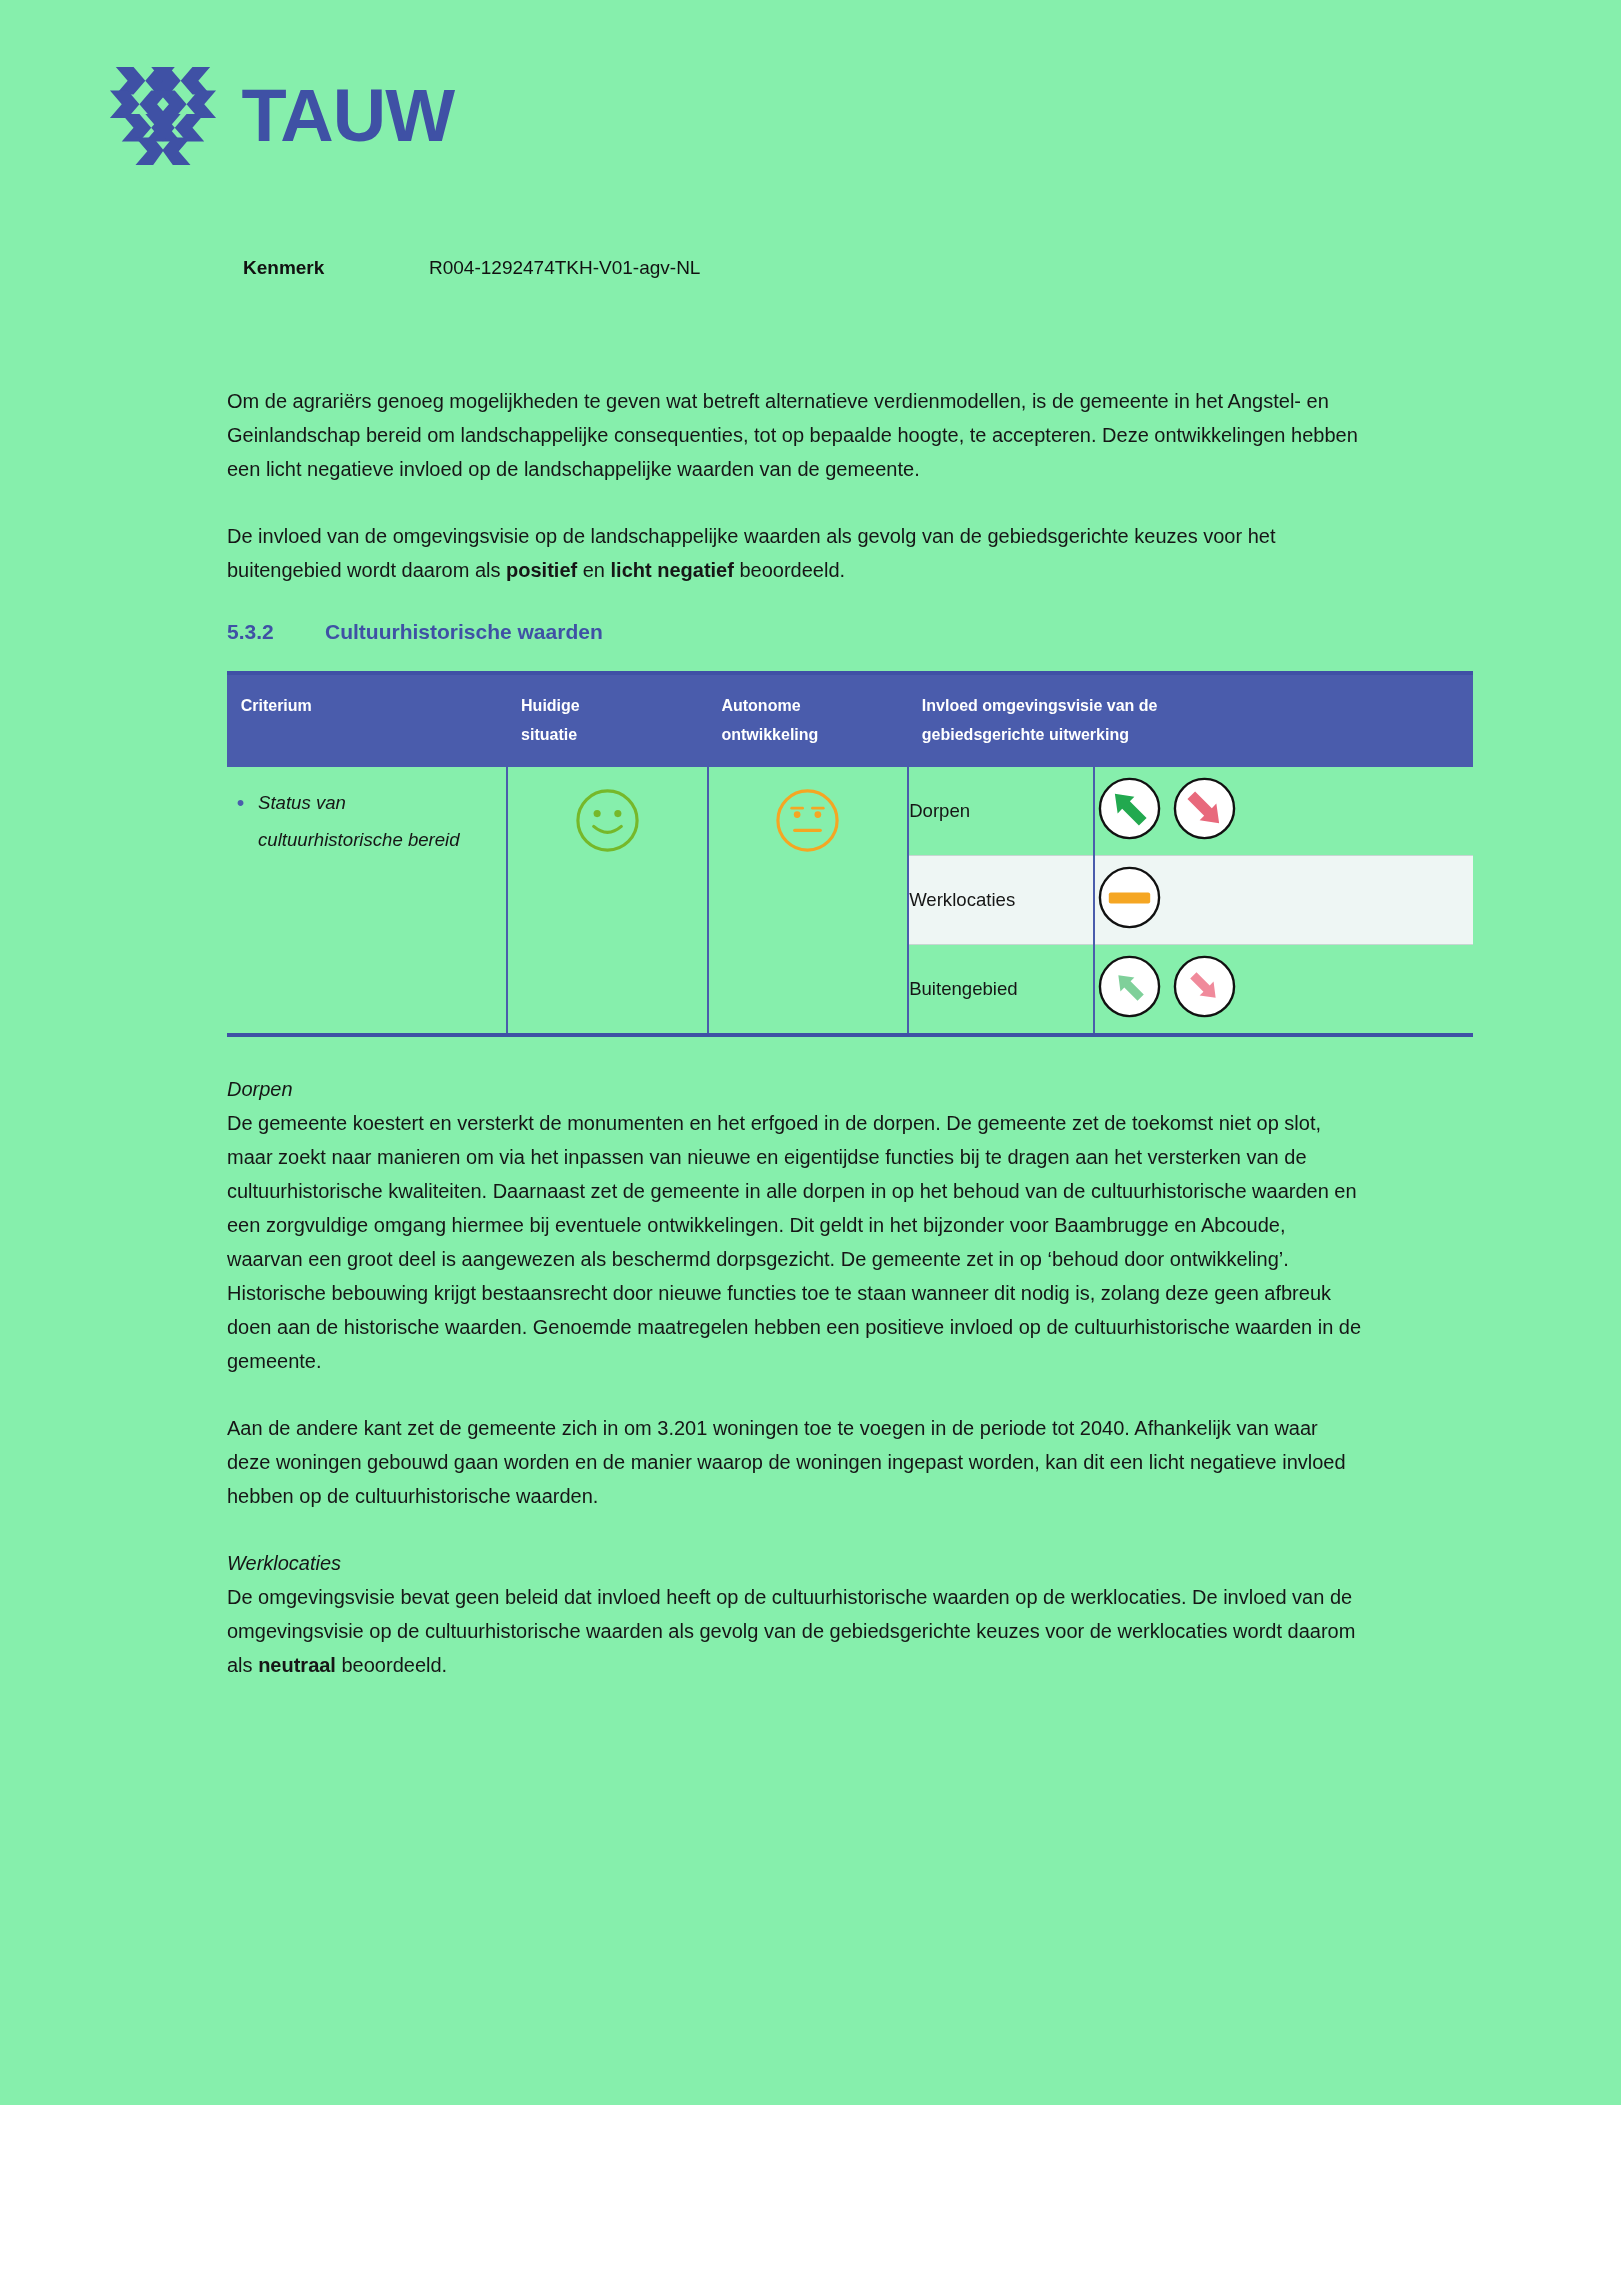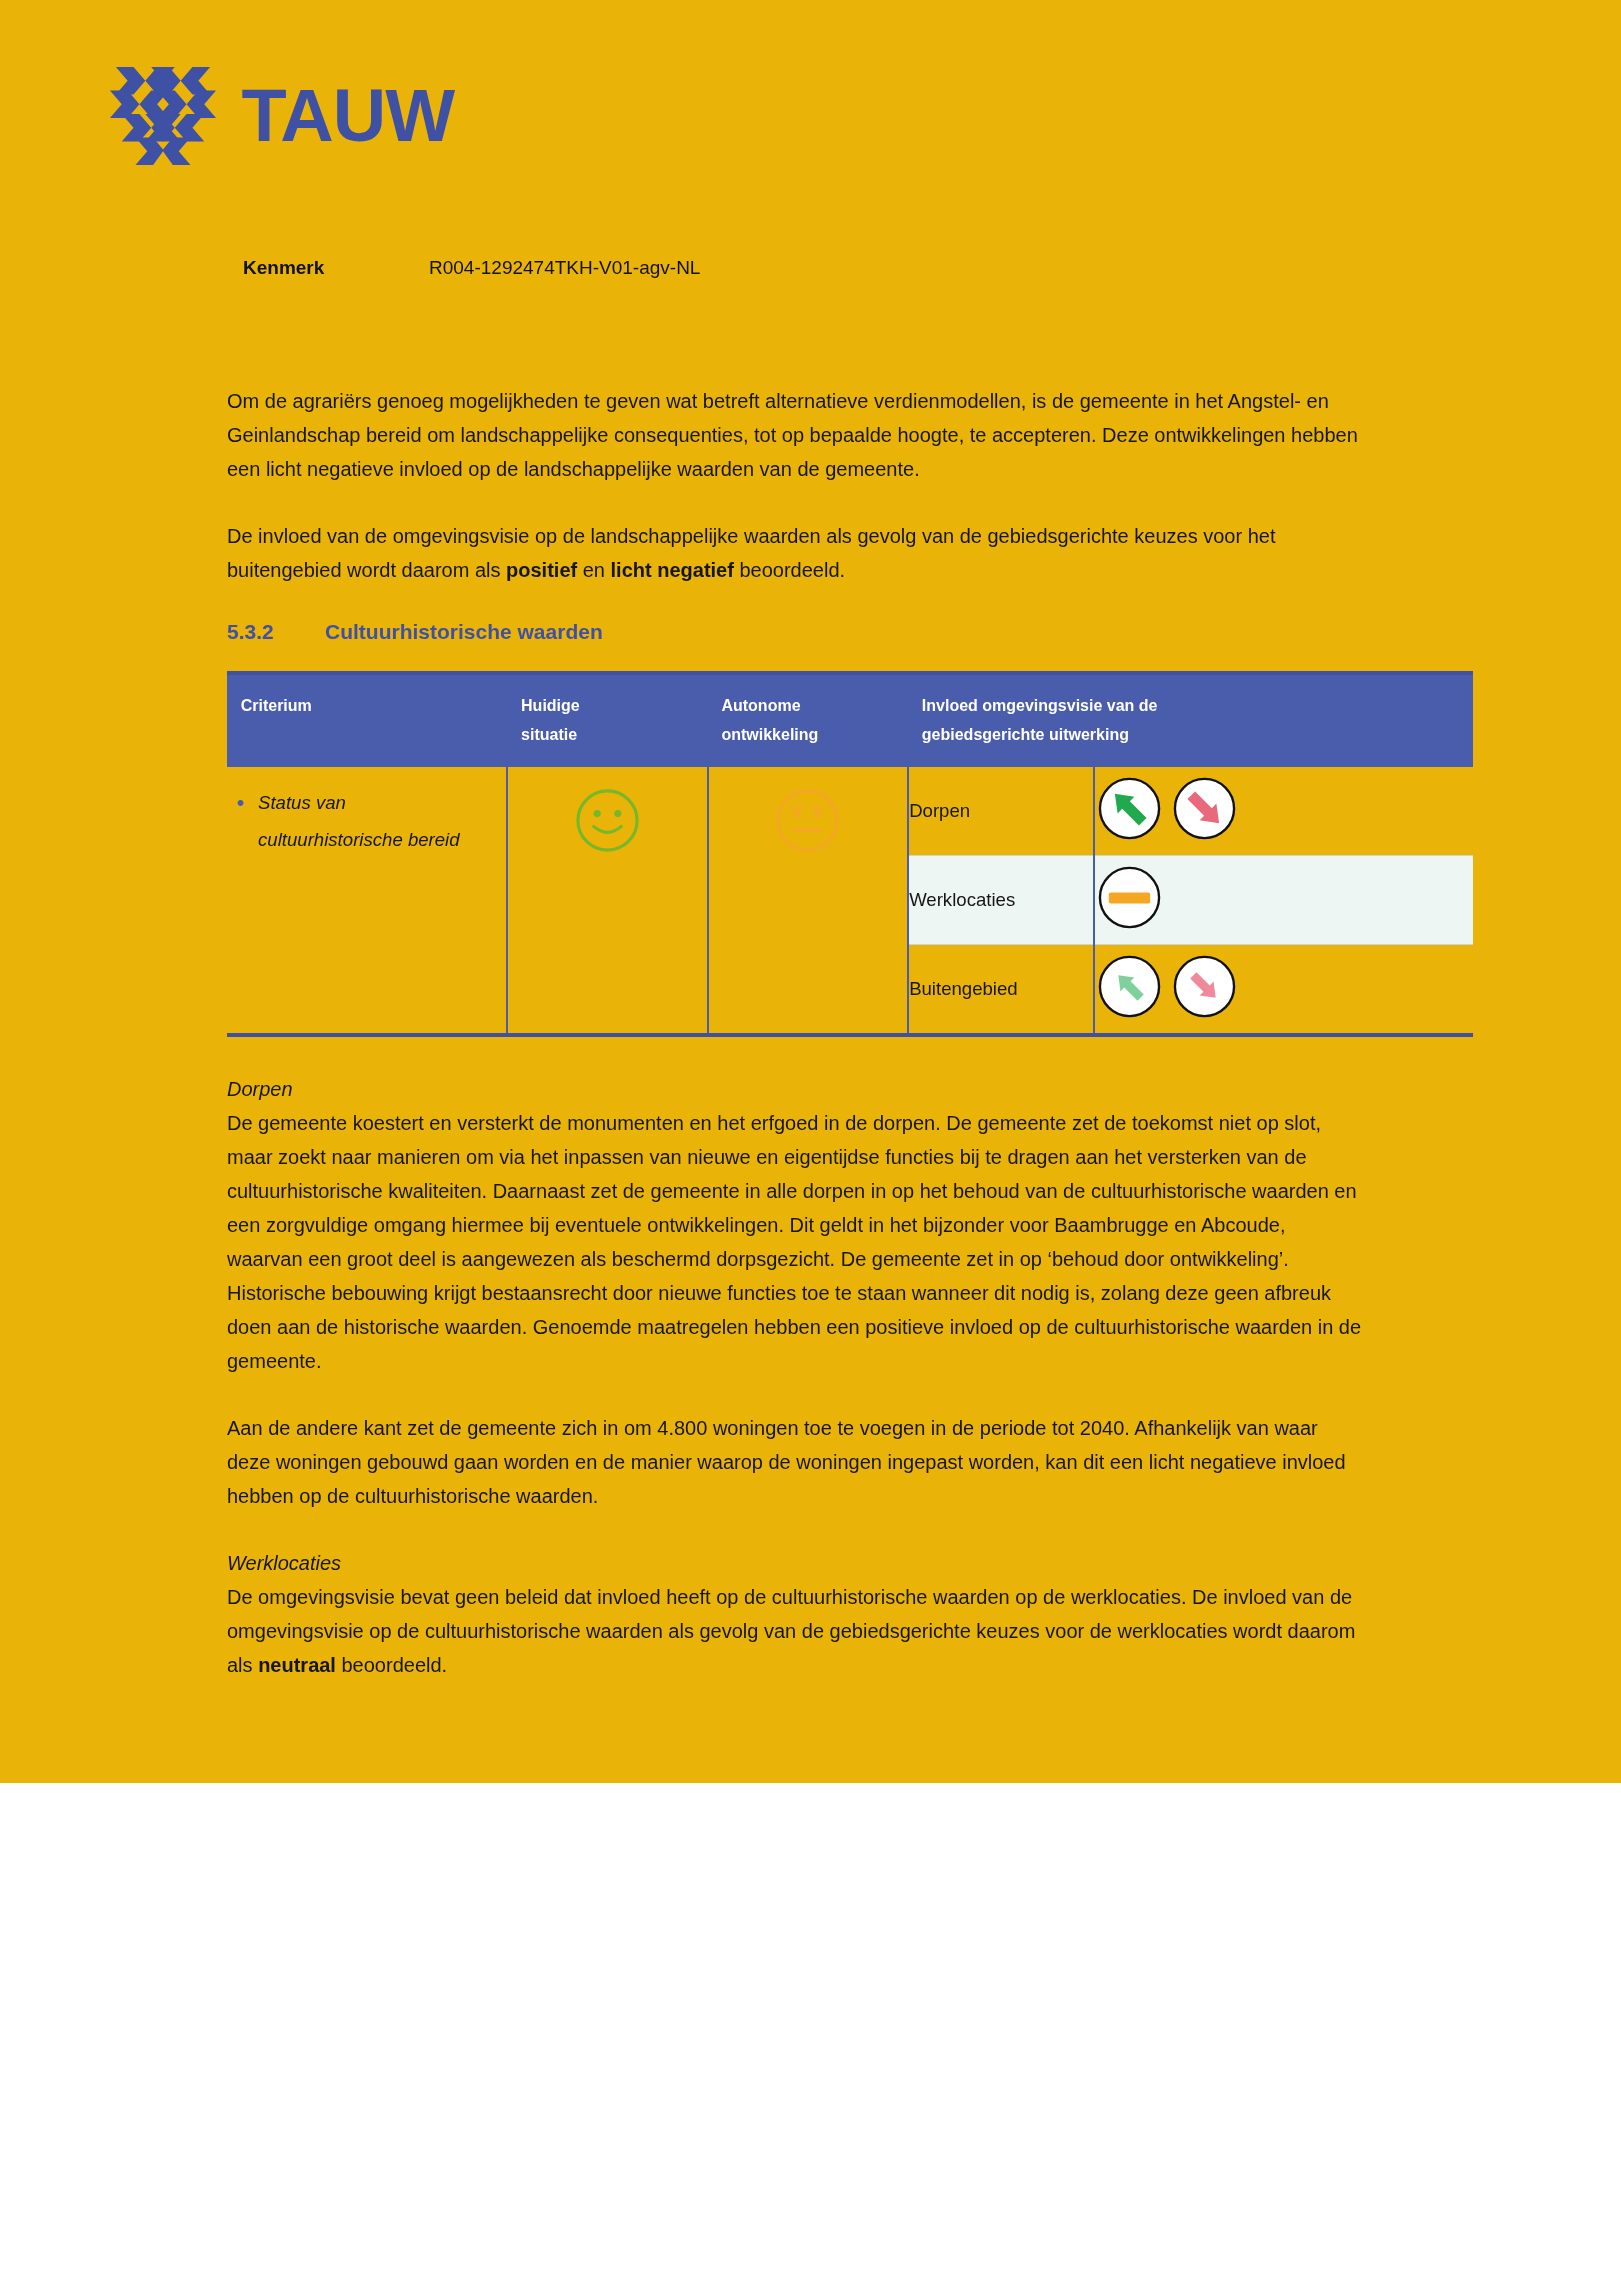--- a/index.html
+++ b/index.html
@@ -7,22 +7,22 @@
     padding: 0;
     background: #ffffff;
   }
   body {
     font-family: "Liberation Sans", sans-serif;
     color: #1a1a1a;
   }
   .page {
     position: relative;
     width: 1621px;
-    height: 1783px;
-    background: #eab308;
+    height: 2105px;
+    background: #86efac;
     overflow: hidden;
     box-sizing: border-box;
   }
 
   
   .logo-wrap {
     position: absolute;
     left: 106px;
     top: 61px;
     display: flex;
@@ -344,21 +344,21 @@
               </tr>
             </tbody>
               </table>
           </td>
         </tr>
       </tbody>
     </table>
 
     <p class="body-par tight it">Dorpen</p>
     <p class="body-par">De gemeente koestert en versterkt de monumenten en het erfgoed in de dorpen. De gemeente zet de toekomst niet op slot, maar zoekt naar manieren om via het inpassen van nieuwe en eigentijdse functies bij te dragen aan het versterken van de cultuurhistorische kwaliteiten. Daarnaast zet de gemeente in alle dorpen in op het behoud van de cultuurhistorische waarden en een zorgvuldige omgang hiermee bij eventuele ontwikkelingen. Dit geldt in het bijzonder voor Baambrugge en Abcoude, waarvan een groot deel is aangewezen als beschermd dorpsgezicht. De gemeente zet in op ‘behoud door ontwikkeling’. Historische bebouwing krijgt bestaansrecht door nieuwe functies toe te staan wanneer dit nodig is, zolang deze geen afbreuk doen aan de historische waarden. Genoemde maatregelen hebben een positieve invloed op de cultuurhistorische waarden in de gemeente.</p>
-    <p class="body-par">Aan de andere kant zet de gemeente zich in om 4.800 woningen toe te voegen in de periode tot 2040. Afhankelijk van waar deze woningen gebouwd gaan worden en de manier waarop de woningen ingepast worden, kan dit een licht negatieve invloed hebben op de cultuurhistorische waarden.</p>
+    <p class="body-par">Aan de andere kant zet de gemeente zich in om 3.201 woningen toe te voegen in de periode tot 2040. Afhankelijk van waar deze woningen gebouwd gaan worden en de manier waarop de woningen ingepast worden, kan dit een licht negatieve invloed hebben op de cultuurhistorische waarden.</p>
 
     <p class="body-par tight it">Werklocaties</p>
     <p class="body-par"><span>De omgevingsvisie bevat geen beleid dat invloed heeft op de cultuurhistorische waarden op de werklocaties. De invloed van de omgevingsvisie op de cultuurhistorische waarden als gevolg van de gebiedsgerichte keuzes voor de werklocaties wordt daarom als </span><span class="bold">neutraal</span><span> beoordeeld.</span></p>
 
   </div>
 
   <div class="page-number">62/132</div>
 
 </div>
 

